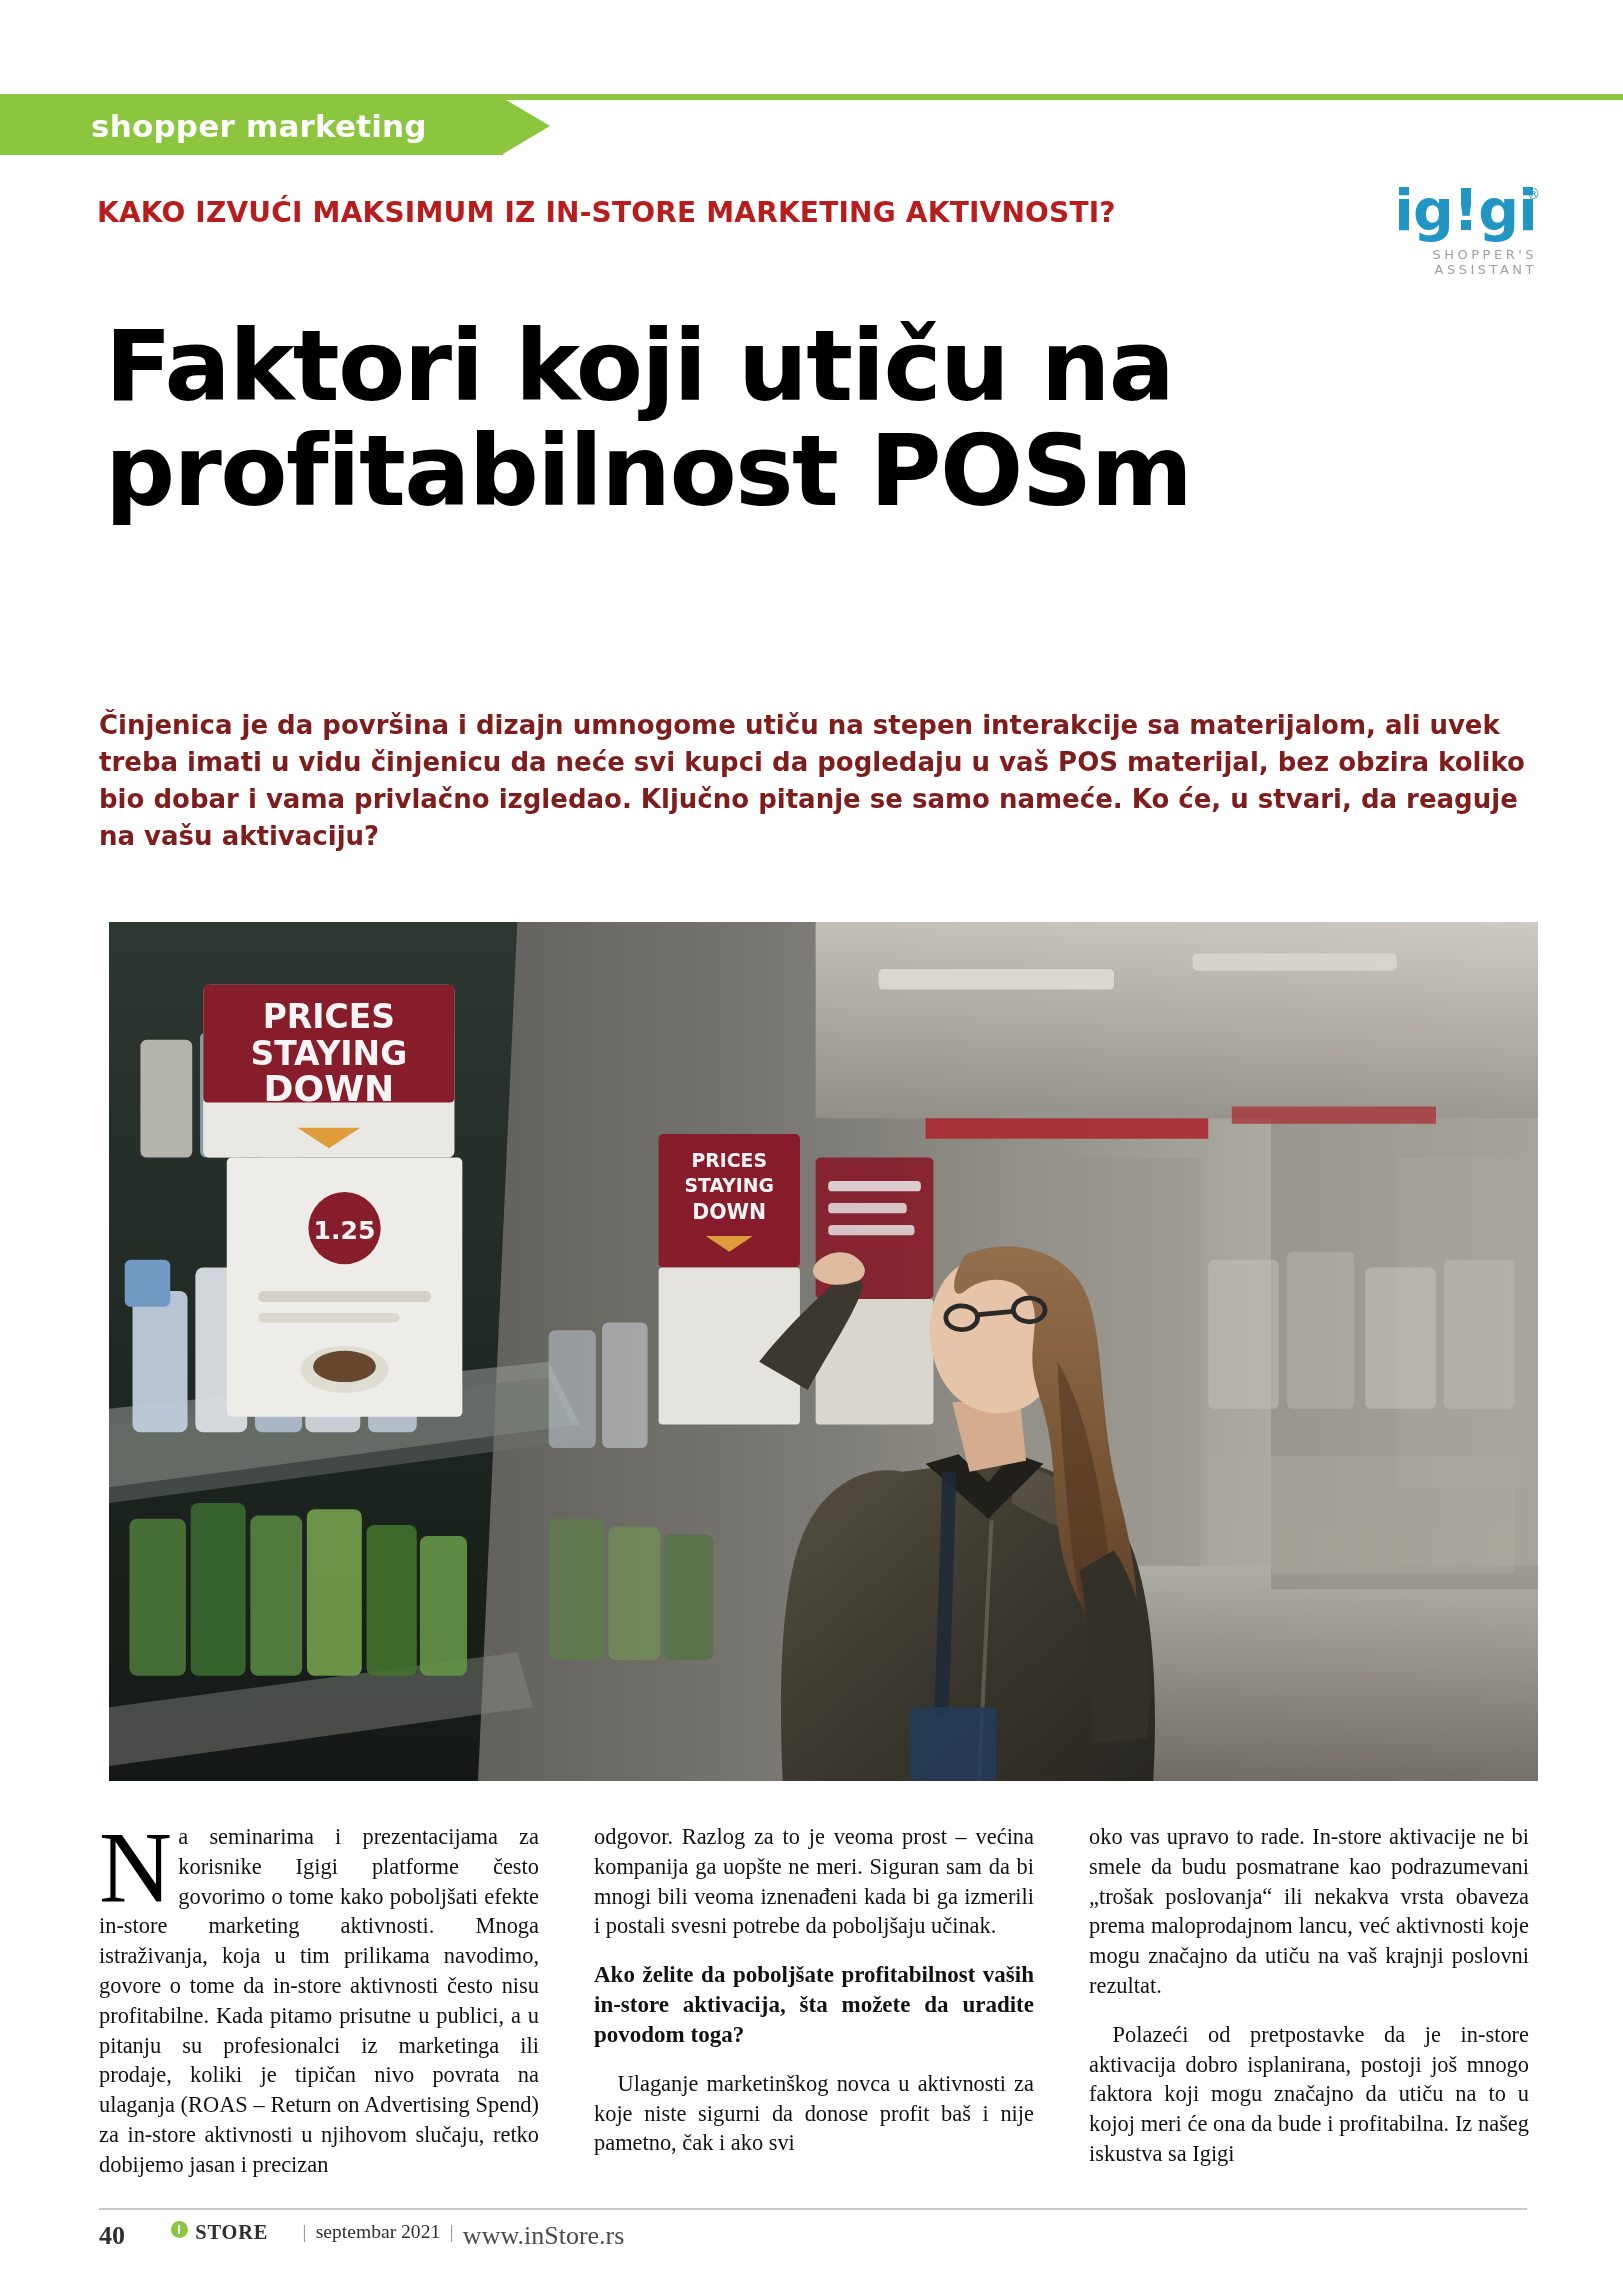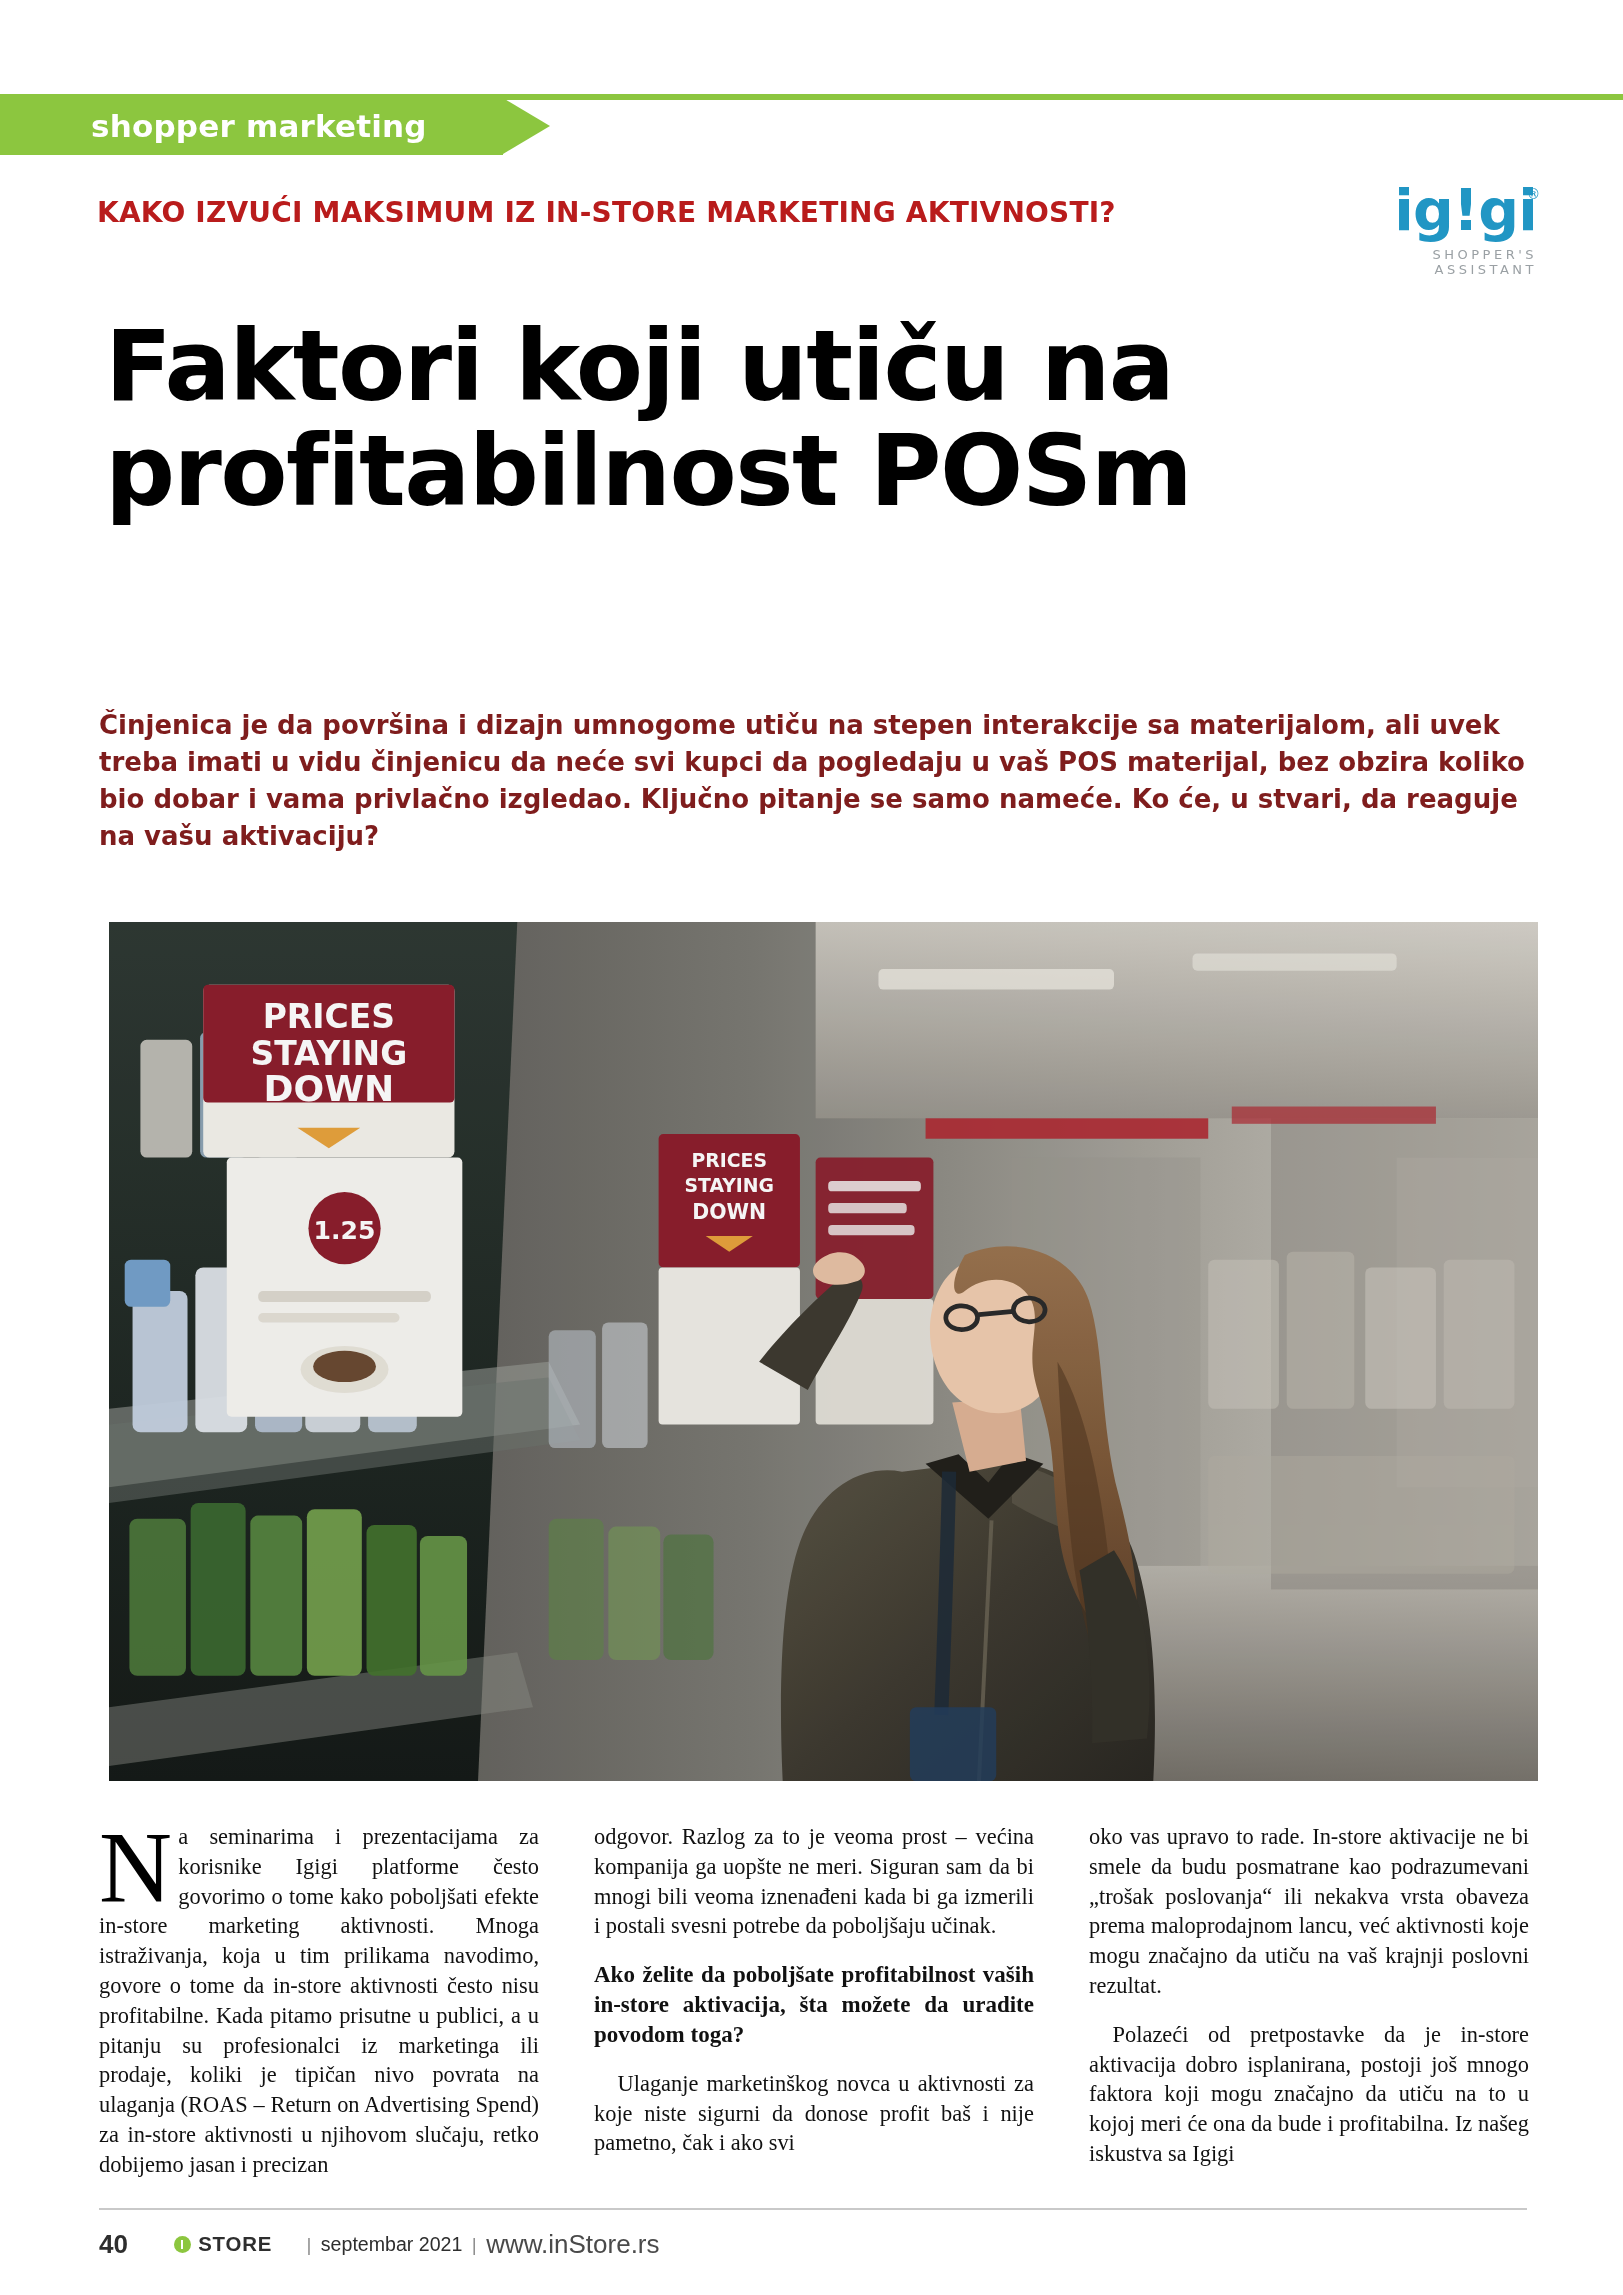--- a/index.html
+++ b/index.html
@@ -210,25 +210,25 @@
     width: 1428px;
     height: 1.6px;
     background: #c9c9c9;
   }
   .footer {
     position: absolute;
     left: 99px;
     top: 2221px;
     width: 1429px;
     height: 47px;
-    font-family: Liberation Sans, sans-serif;
+    font-family: Liberation Serif, serif;
     font-size: 19px;
     color: #4a4a4a;
     display: flex;
-    align-items: center;
+    align-items: flex-start;
   }
   .footer .pageno {
     font-weight: bold;
     font-size: 26px;
     color: #2e2e2e;
     margin-right: 46px;
   }
   .footer .badge {
     display: inline-block;
     width: 17.3px;

